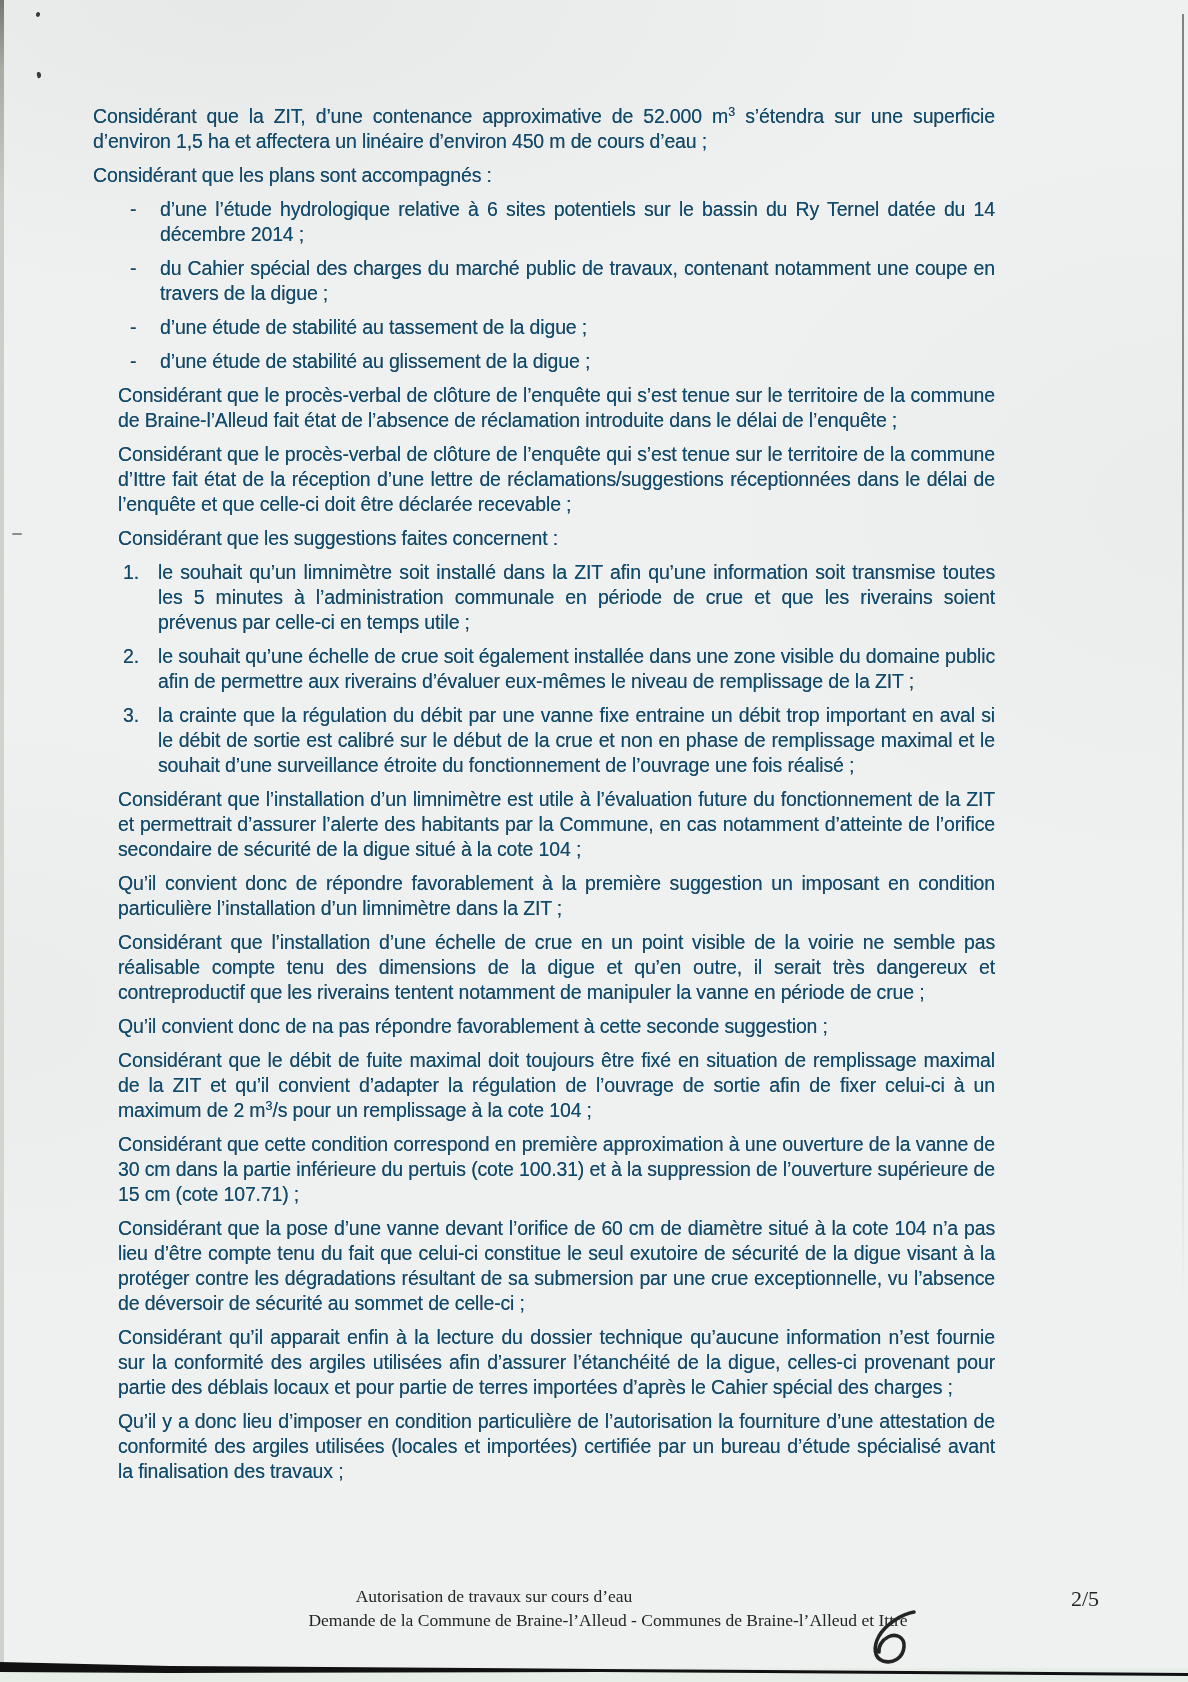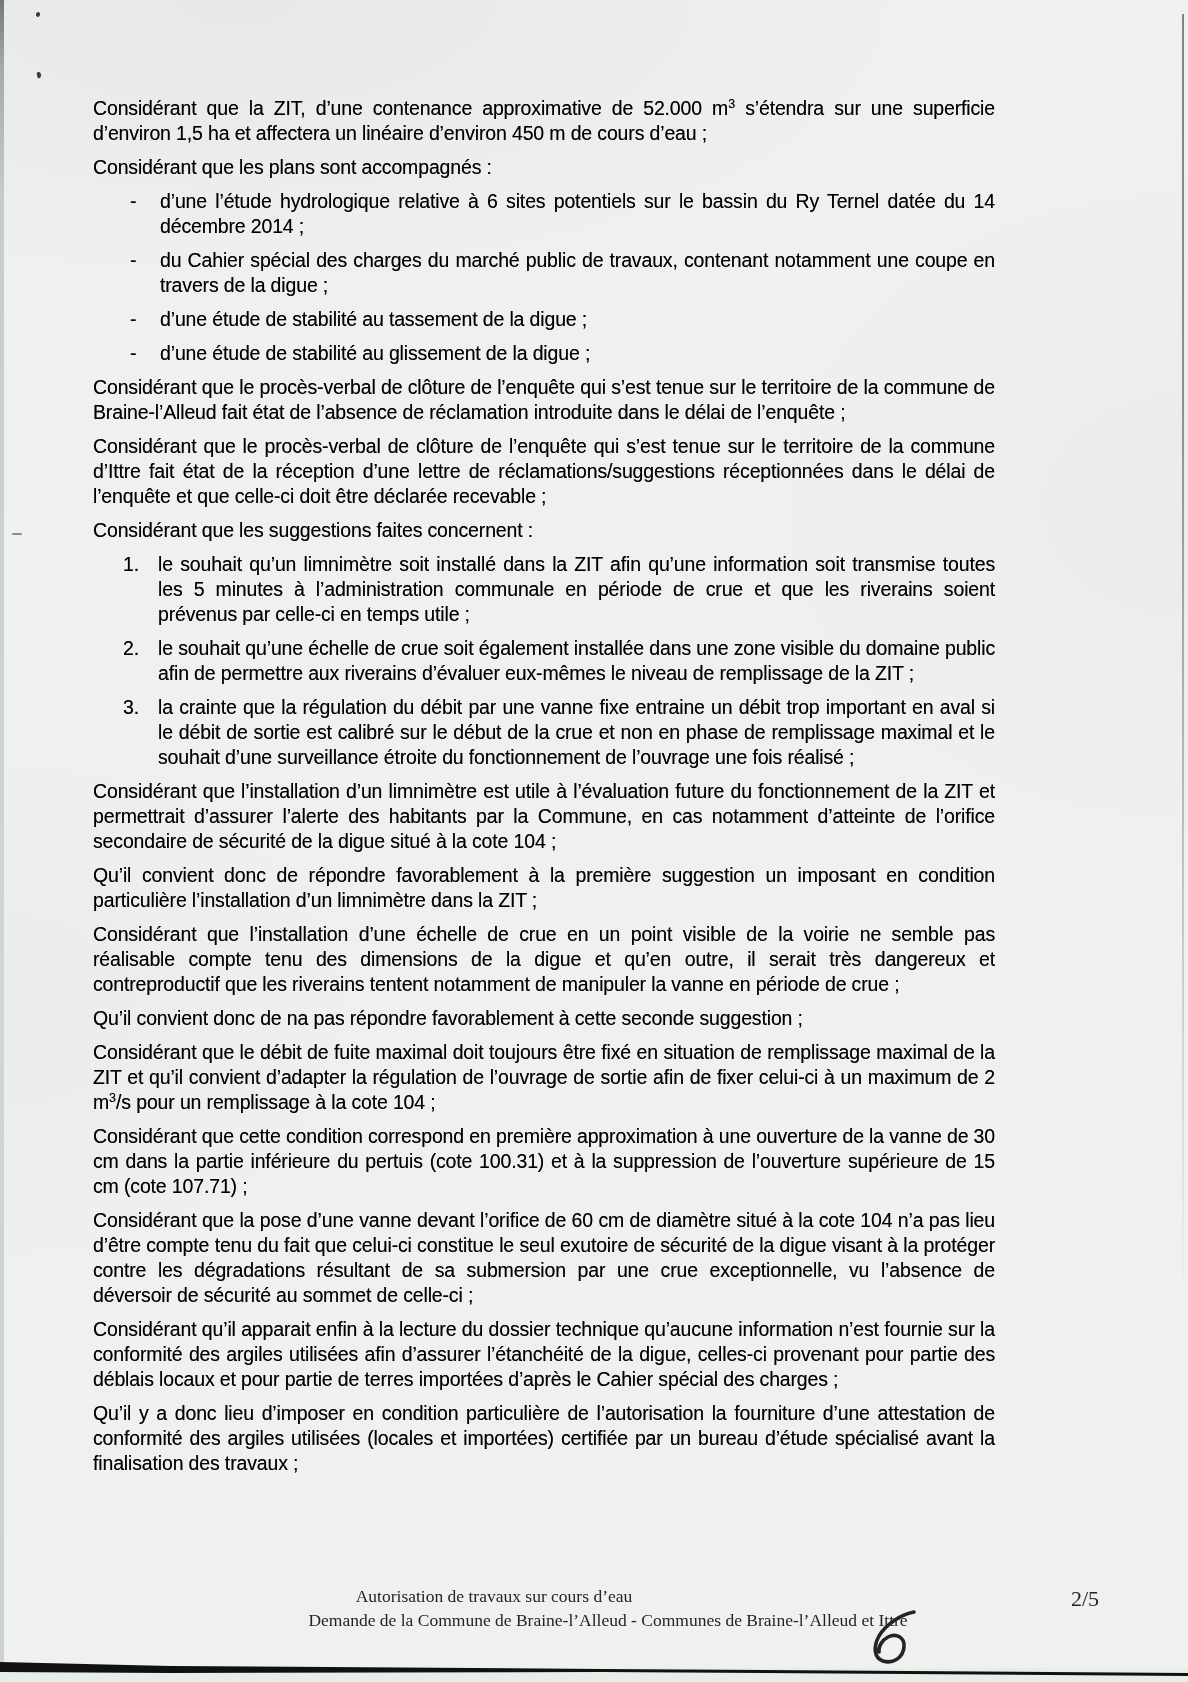--- a/index.html
+++ b/index.html
@@ -21,27 +21,27 @@
   .edge-right-line{
     position:absolute;left:1182px;top:14px;width:2px;height:1290px;
     background:linear-gradient(180deg,rgba(110,110,110,.85) 0%,rgba(120,120,120,.8) 30%,rgba(140,140,140,.55) 60%,rgba(150,150,150,.25) 85%,rgba(150,150,150,0) 100%);
   }
   .speck{position:absolute;background:#3a3a3a;border-radius:50%;}
   .speck.s1{left:36px;top:12px;width:4px;height:5px;transform:rotate(20deg);}
   .speck.s2{left:37px;top:72px;width:4px;height:6px;border-radius:2px 2px 3px 1px;transform:rotate(-15deg);}
   .speck.s3{left:12px;top:533px;width:10px;height:2px;border-radius:1px;opacity:.55;}
   .bottom-art{position:absolute;left:0;top:1650px;width:1188px;height:32px;}
   
-  .content{position:absolute;left:93px;top:96px;width:902px;color:#000000;}
+  .content{position:absolute;left:93px;top:104px;width:902px;color:#0c4a6e;}
   .para{
     font-size:19.5px;line-height:25px;letter-spacing:-0.15px;
     text-align:justify;margin:0 0 9px 0;
     text-shadow:0 0 .5px rgba(20,20,20,.55);
   }
-  .indent1{}
+  .indent1{margin-left:25px;}
   .item{display:flex;margin-bottom:9px;}
   .item .txt{flex:1;text-align:justify;}
   .dash-item{margin-left:37px;}
   .dash-item .marker{flex:none;width:30px;}
   .num-item{margin-left:30px;}
   .num-item .marker{flex:none;width:35px;}
   sup.s3{font-size:12.5px;line-height:0;vertical-align:super;letter-spacing:0;}
   
   .footer{position:absolute;left:0;top:0;width:1188px;color:#242424;
     font-family:"Liberation Serif", serif;}

